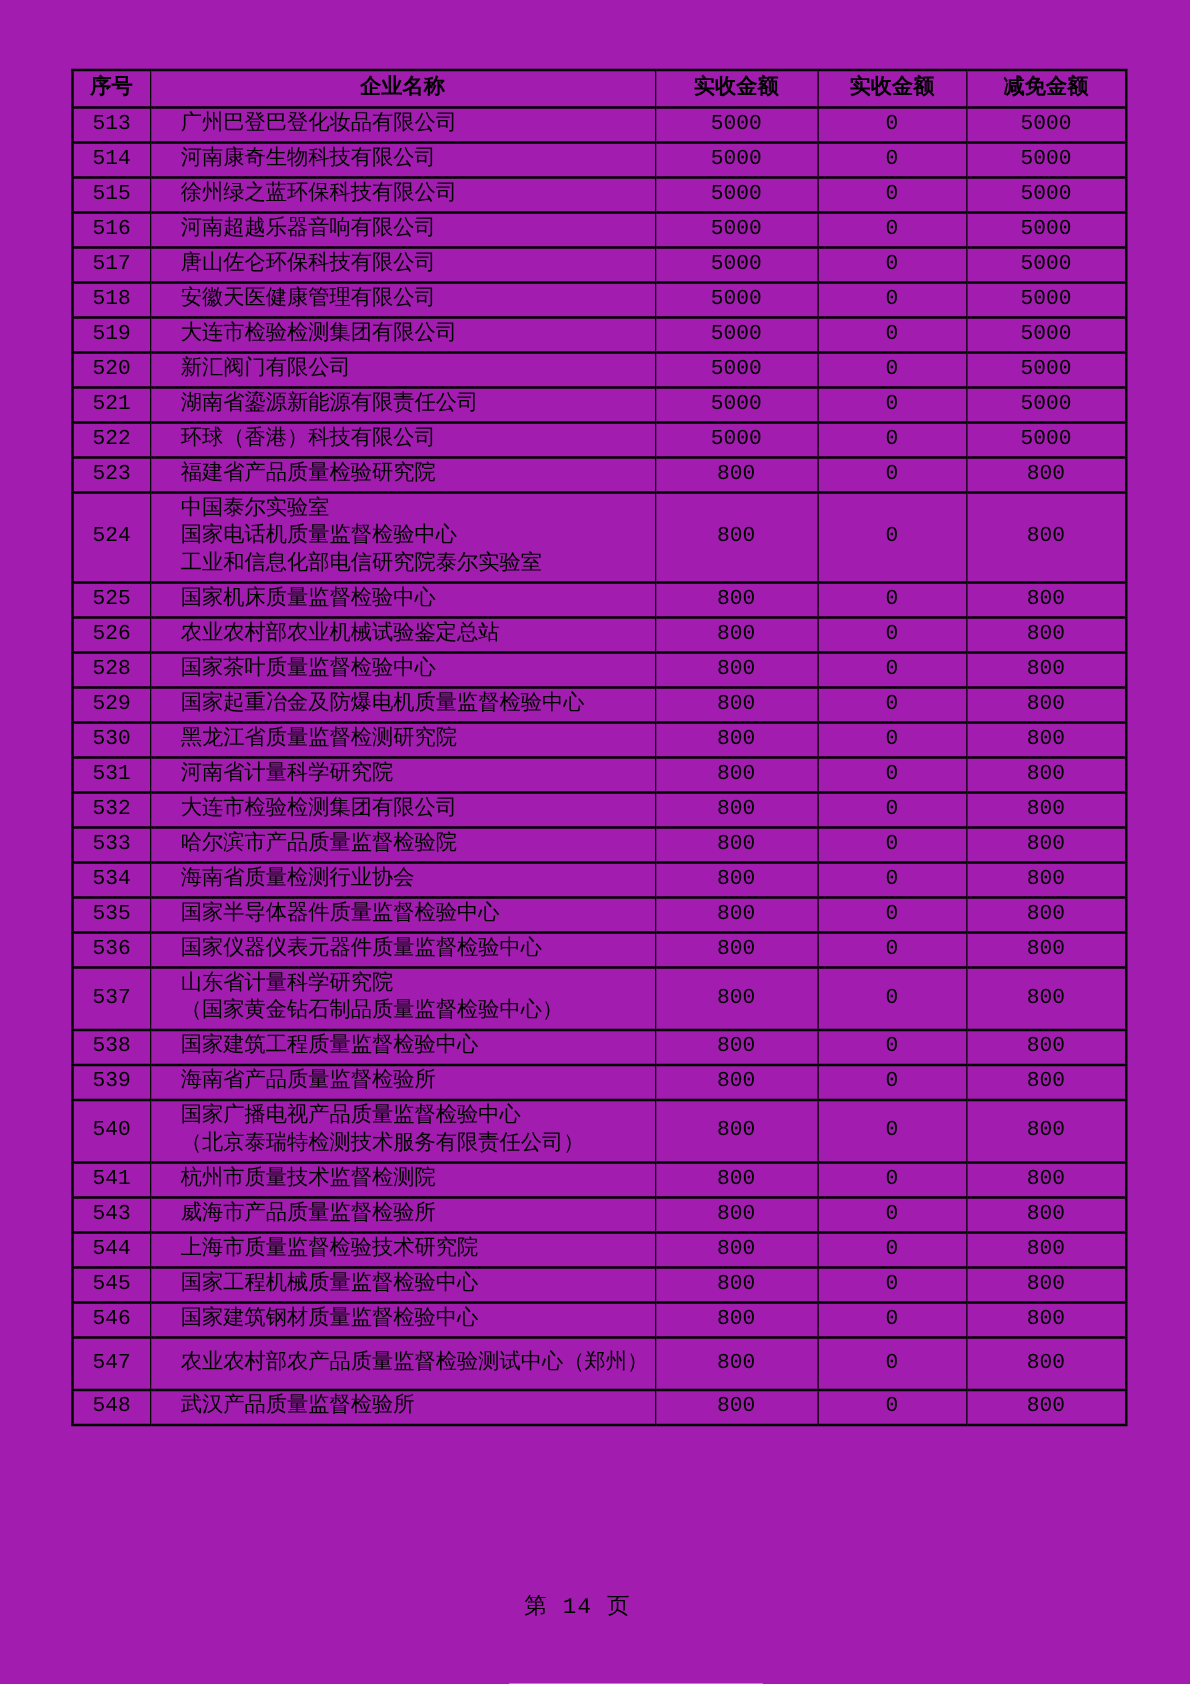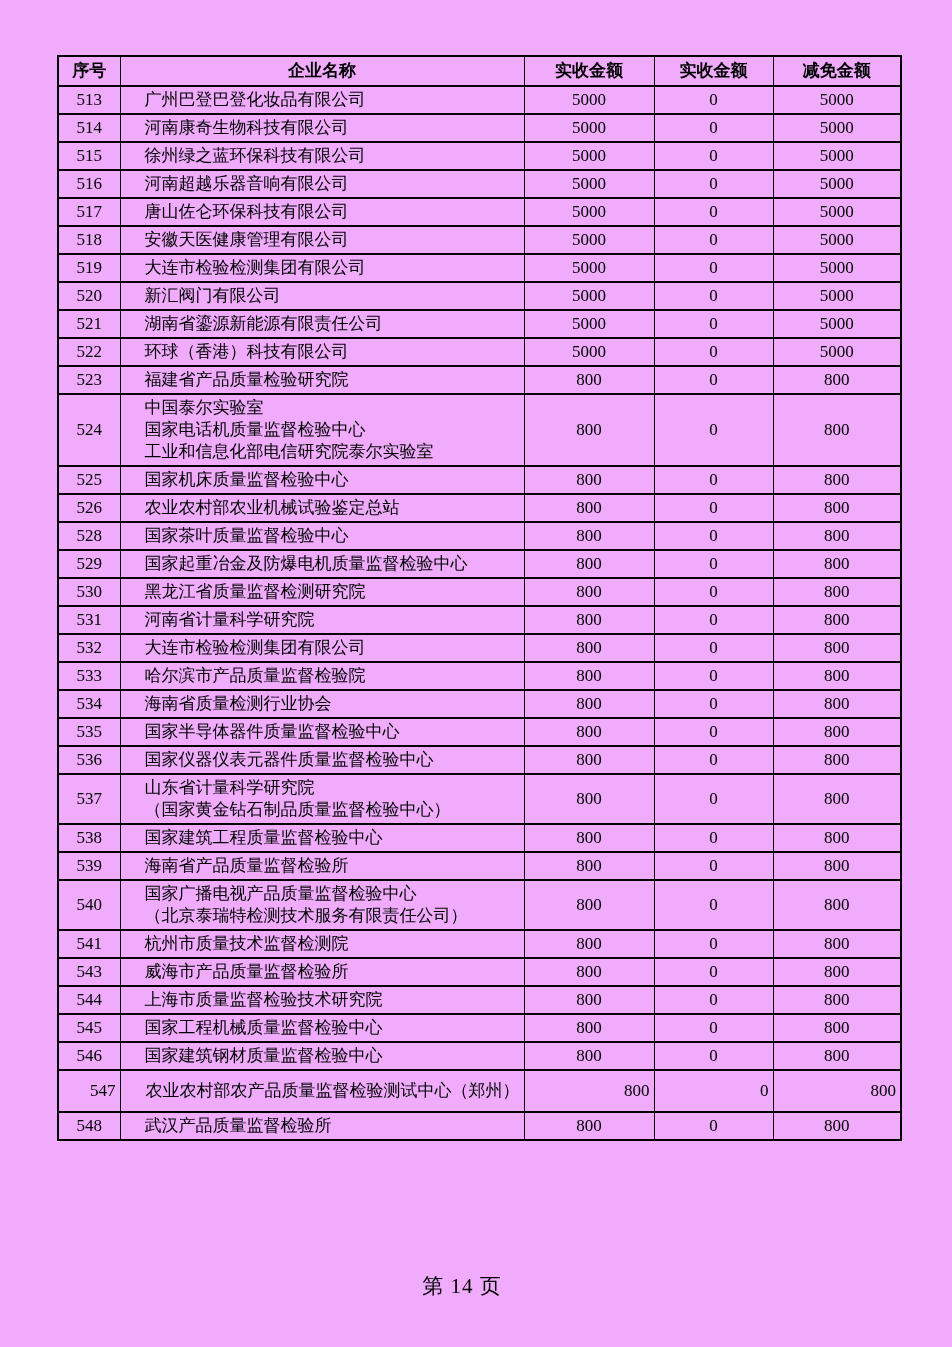--- a/index.html
+++ b/index.html
@@ -4,22 +4,22 @@
 <style>
   html, body {
     margin: 0;
     padding: 0;
     background: #ffffff;
   }
   .page {
     position: relative;
     width: 952px;
     height: 1347px;
-    background: #f0abfc;
-    font-family: Liberation Serif, serif;
+    background: #a21caf;
+    font-family: Liberation Mono, monospace;
     color: #000000;
     overflow: hidden;
   }
   table.fee-table {
     position: absolute;
     left: 57px;
     top: 55px;
     width: 843px;
     border-collapse: collapse;
     table-layout: fixed;
@@ -45,28 +45,28 @@
     text-align: center;
     height: 24px;
   }
   td { height: 21px; }
   td.col-no, td.col-amt { text-align: center; }
   td.col-name {
     text-align: left;
     padding-left: 24px;
     white-space: pre-line;
   }
-  tr.tall td { height: 36px; text-align: right; }
+  tr.tall td { height: 36px; }
   .footer {
     position: absolute;
     left: 0;
     top: 1272px;
     width: 924px;
     text-align: center;
-    font-size: 21px;
+    font-size: 18px;
     letter-spacing: 1px;
   }
 </style>
 </head>
 <body>
 
 <div class="page">
 
   <table class="fee-table">
     <colgroup>

